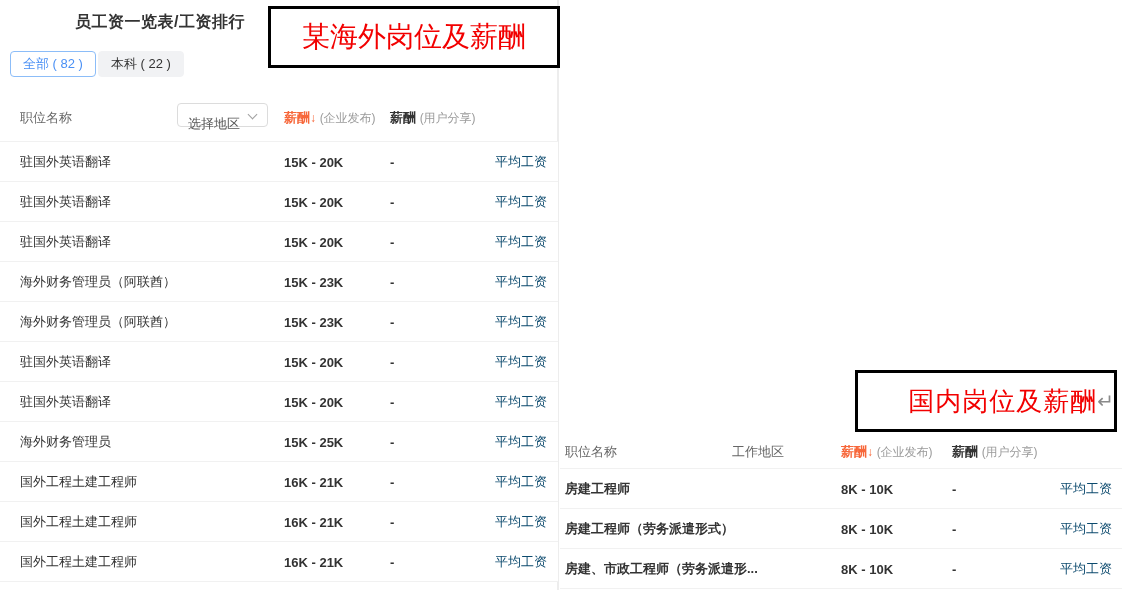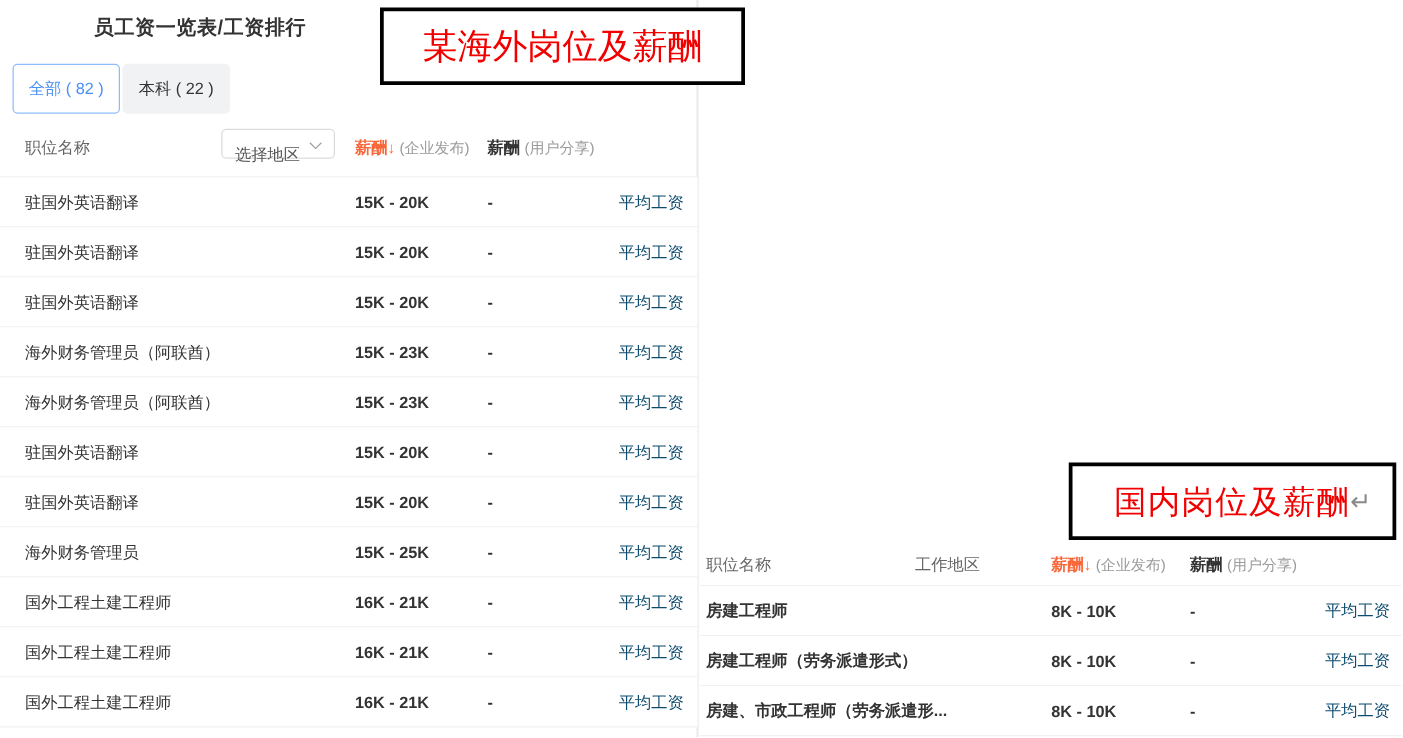--- a/index.html
+++ b/index.html
@@ -13,21 +13,21 @@
   
   .panel { position:absolute; top:0; height:590px; }
   .left-panel  { left:0;   width:558px; }
   .right-panel { left:560px; width:562px; }
 
   
   .page-title { position:absolute; left:75px; top:12px; font-size:16px; font-weight:bold;
                 color:#333; letter-spacing:0.5px; white-space:nowrap;text-align:center; }
 
   
-  .tab { position:absolute; top:51px; height:40px; display:flex; align-items:center;
+  .tab { position:absolute; top:51px; height:26px; display:flex; align-items:center;
          padding:0 12px; border-radius:4px; font-size:13px; cursor:pointer; white-space:nowrap; }
   .tab.active { left:10px; color:#4a90f5; border:1px solid #8cbdf8; background:#fff; }
   .tab.plain  { left:98px; color:#333; background:#f1f2f4; border:1px solid #f1f2f4; }
 
   
   .th { position:absolute; font-size:13px; color:#666; white-space:nowrap; }
   .left-panel  .th { top:109px; }
   .right-panel .th { top:443px; }
   .left-panel  .th-job    { left:20px; }
   .left-panel  .th-salary { left:284px; }
@@ -64,23 +64,23 @@
   .left-panel  .cell.c4 { left:390px; }
   .left-panel  .cell.c5 { right:11px; }
   .right-panel .cell.c1 { left:5px;font-weight:bold; }
   .right-panel .cell.c3 { left:281px; }
   .right-panel .cell.c4 { left:392px; }
   .right-panel .cell.c5 { right:10px; }
 
   
   .ann { position:absolute; background:#fff; border:3px solid #000; color:#f20000;
          display:flex; align-items:center; z-index:5; white-space:nowrap; }
-  .ann1 { left:268px; top:6px;   width:292px; height:62px; font-size:28px; justify-content:center;margin-left:36px; }
+  .ann1 { left:268px; top:6px;   width:292px; height:62px; font-size:28px; justify-content:center; }
   .ann2 { left:855px; top:370px; width:262px; height:62px; font-size:26px;
-          justify-content:flex-end; padding-right:17px; letter-spacing:1px; }
+          justify-content:flex-end; padding-right:0; letter-spacing:1px; }
   .ret  { color:#8a8a8a; font-size:20px; letter-spacing:0; margin-left:0px;
           font-family:"DejaVu Sans",sans-serif; }
 </style>
 </head>
 <body>
 
 <div class="stage">
 
   <div class="v-divider"></div>
 

